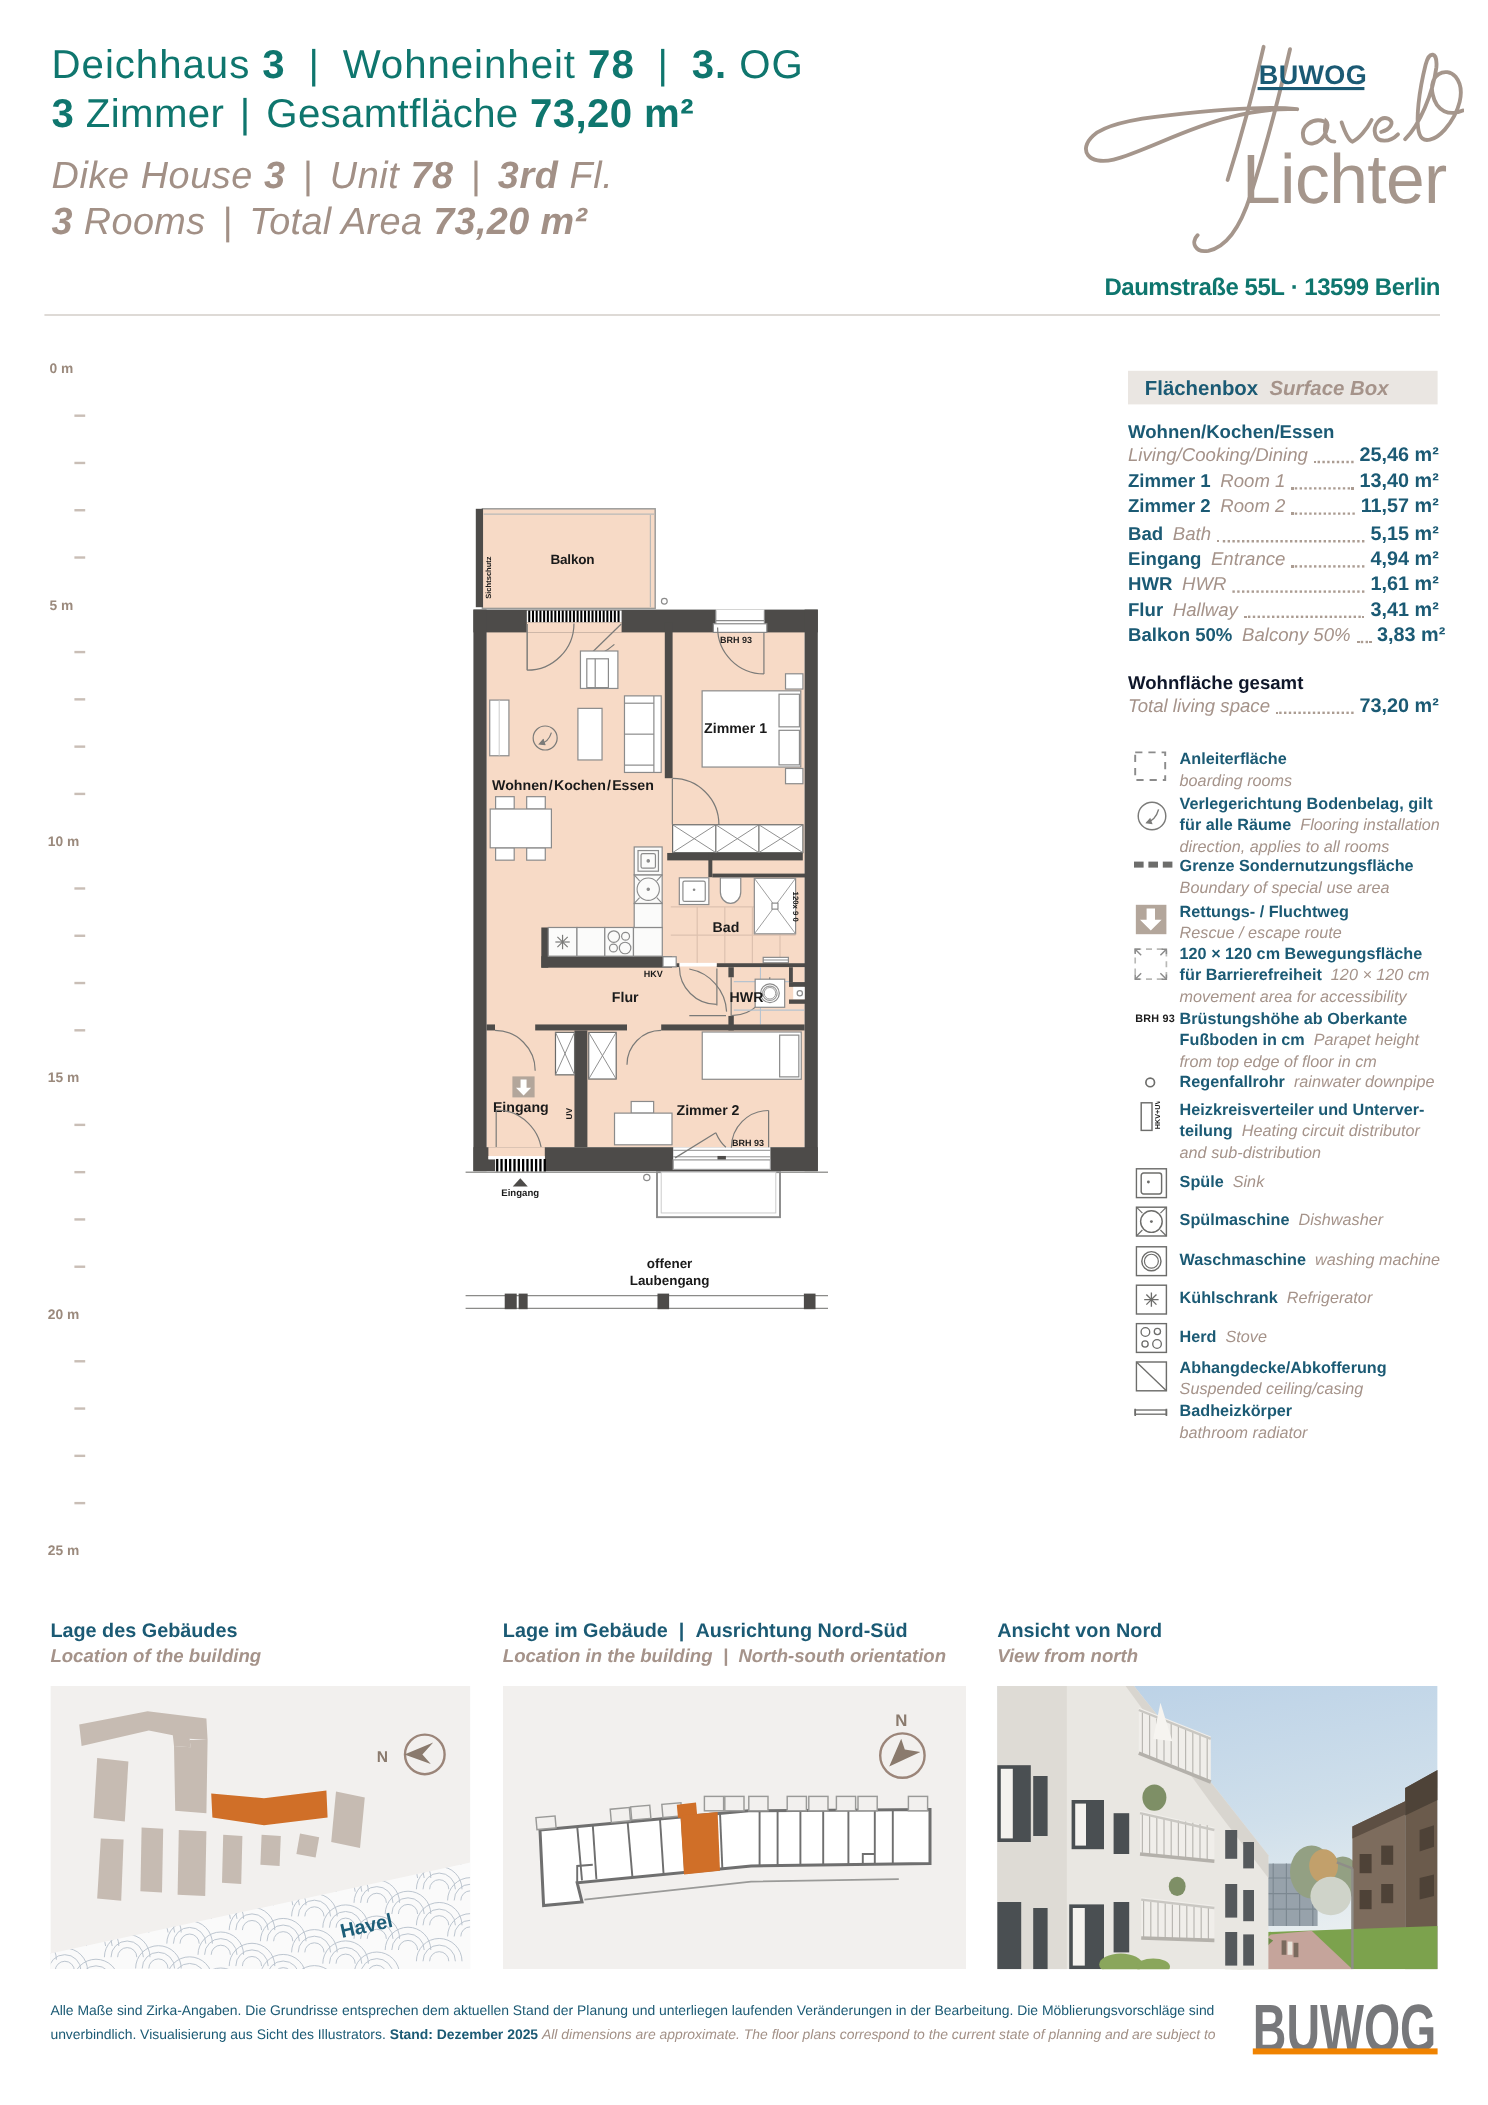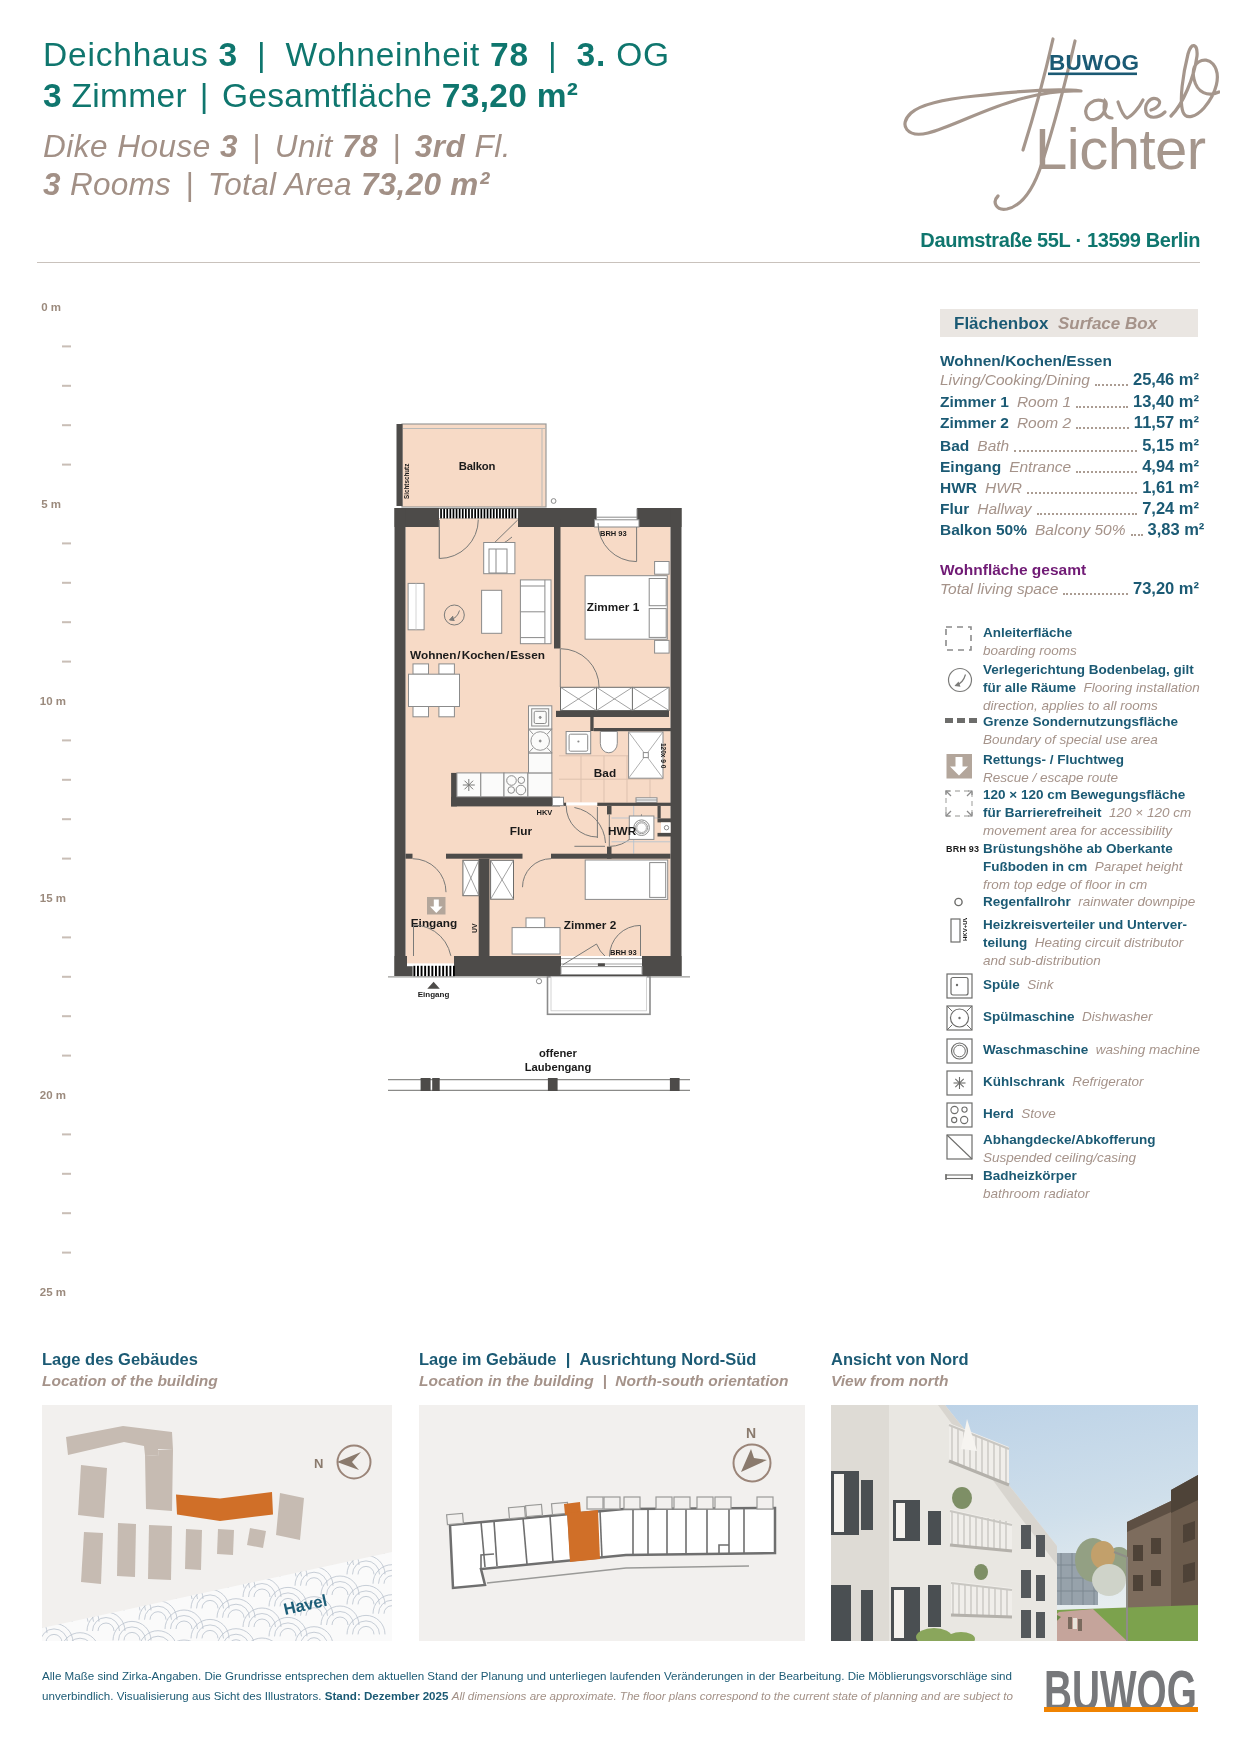--- a/index.html
+++ b/index.html
@@ -494,31 +494,31 @@
       <span class="sbde">HWR</span>
       <span class="sben">HWR</span>
       <span class="sbdots"></span>
       <span class="sbval">1,61 m²</span>
     </div>
 
 <div class="sbrow" style="top:498.5px;">
       <span class="sbde">Flur</span>
       <span class="sben">Hallway</span>
       <span class="sbdots"></span>
-      <span class="sbval">7,24 m²</span>
+      <span class="sbval">3,41 m²</span>
     </div>
 
 <div class="sbrow" style="top:520px;">
       <span class="sbde">Balkon 50%</span>
       <span class="sben">Balcony 50%</span>
       <span class="sbdots"></span>
       <span class="sbval">3,83 m²</span>
     </div>
 
-<div class="abs" style="left:940px;top:561px;font-size:15.5px;font-weight:bold;color:#701a75;">Wohnfläche gesamt</div>
+<div class="abs" style="left:940px;top:561px;font-size:15.5px;font-weight:bold;color:#0f172a;">Wohnfläche gesamt</div>
 
 <div class="sbrow" style="top:579px;">
       <span class="sben" style="margin-left:0;">Total living space</span>
       <span class="sbdots"></span>
       <span class="sbval">73,20 m²</span>
     </div>
 
 <style>
   .lgt{position:absolute;left:983px;width:232px;font-size:13.5px;line-height:17.8px;color:#1b5a74;font-weight:bold;}
   .len{color:#a5938a;font-style:italic;font-weight:400;}

